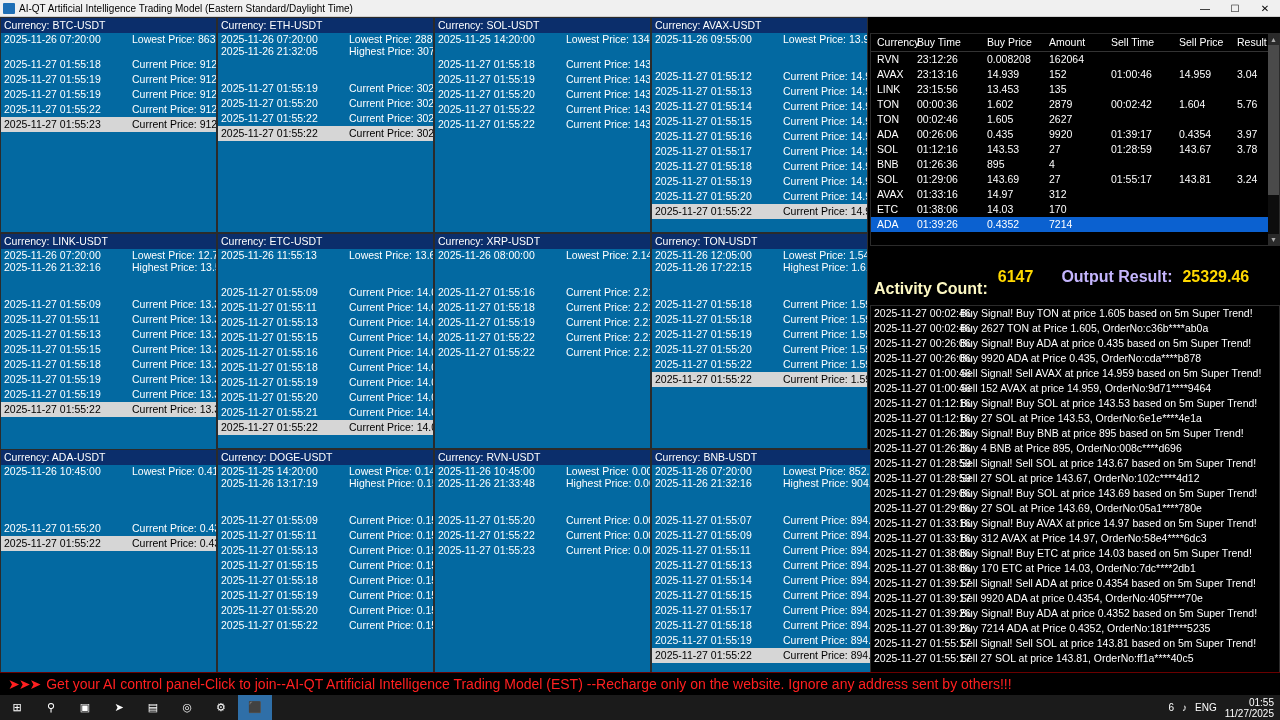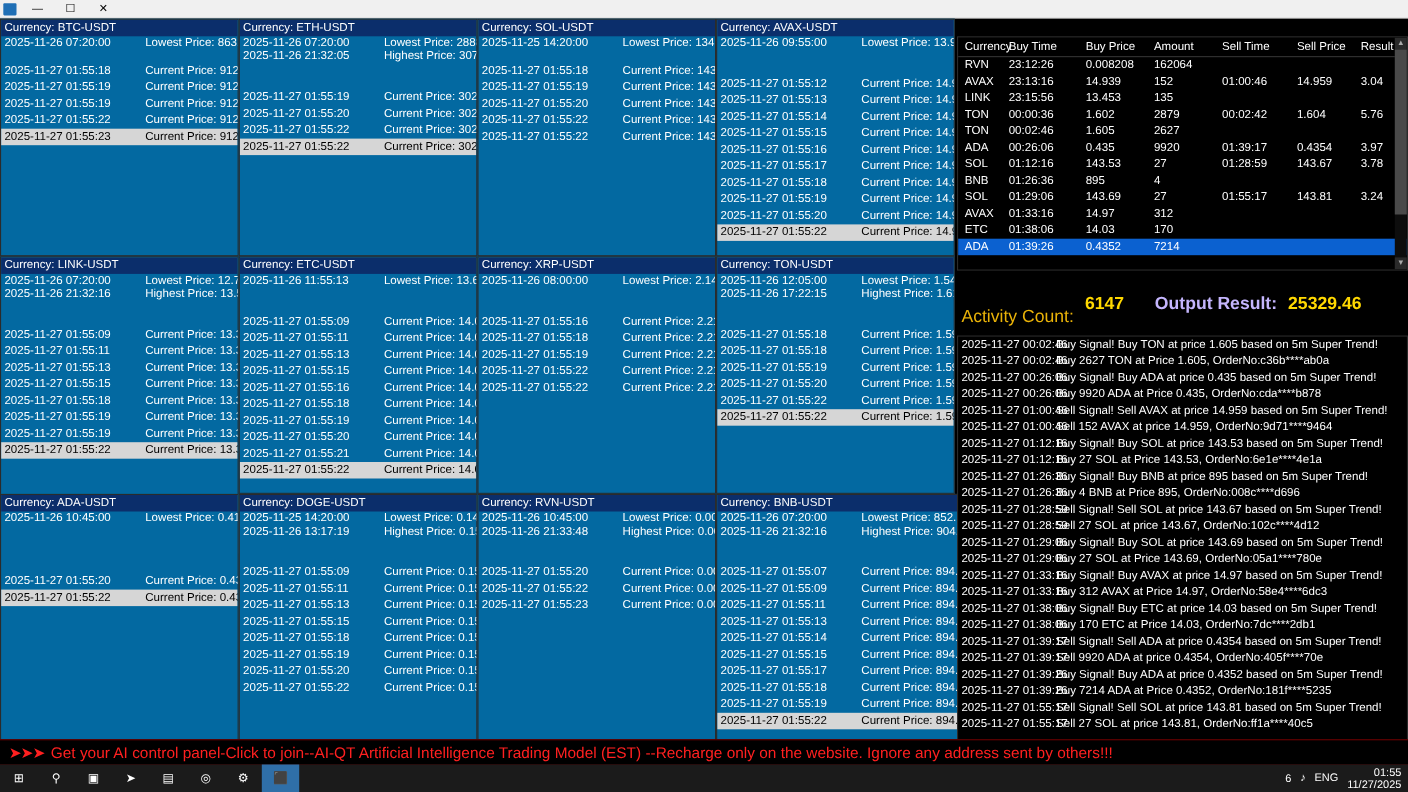--- a/index.html
+++ b/index.html
@@ -90,21 +90,21 @@
     position:absolute;right:0;top:0;width:11px;height:211px;background:#0d0d0d;
   }
   .sb-up,.sb-dn{width:11px;height:11px;background:#2a2a2a;color:#aaa;font-size:7px;text-align:center;line-height:11px;}
   .sb-thumb{position:absolute;top:11px;width:11px;height:150px;background:#4a4a4a;}
 
   
   .activity{
     position:absolute;left:870px;top:232px;width:410px;height:56px;
     display:flex;align-items:center;
   }
-  .act-label{color:#eab308;font-size:16px;font-weight:normal;margin-left:4px;margin-top:24px;}
+  .act-label{color:#fef9c3;font-size:16px;font-weight:bold;margin-left:4px;margin-top:24px;}
   .act-val{color:#ffd800;font-size:16px;font-weight:bold;margin-left:10px;}
   .out-label{color:#c4b5fd;font-size:16px;font-weight:bold;margin-left:28px;}
   .out-val{color:#ffd800;font-size:16px;font-weight:bold;margin-left:10px;}
 
   
   .logpanel{
     position:absolute;left:870px;top:288px;width:410px;height:376px;
     background:#000;border:1px solid #2b2b2b;box-sizing:border-box;
     overflow:hidden;
   }
@@ -133,20 +133,21 @@
   .tray{margin-left:auto;display:flex;align-items:center;color:#fff;font-size:10px;gap:8px;padding-right:6px;}
   .clock{text-align:right;font-size:10px;line-height:11px;}
 </style>
 </head>
 <body>
 
 <div class="app">
 
   <div class="titlebar">
     <span class="tb-icon"></span>
+    <span class="tb-title">AI-QT Artificial Intelligence Trading Model (Eastern Standard/Daylight Time)</span>
     <div class="tb-btns">
       <div class="tb-btn">—</div>
       <div class="tb-btn">☐</div>
       <div class="tb-btn close">✕</div>
     </div>
   </div>
 
   <div class="work">
 
     <div class="wm" style="left:60px;top:150px;">ai-qt.com</div>

